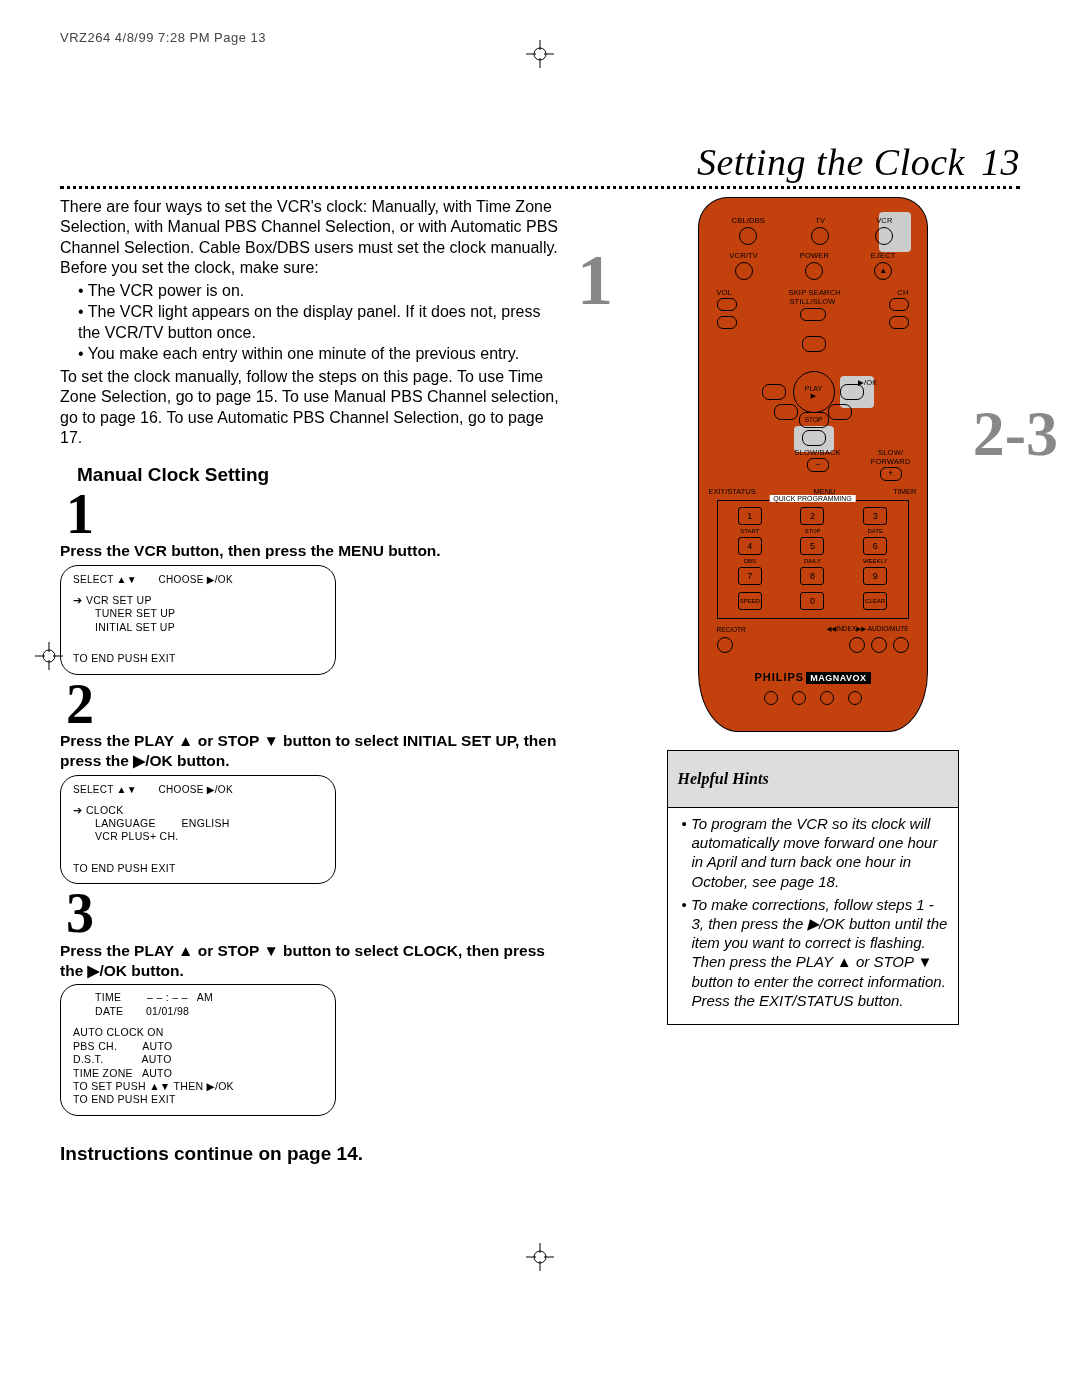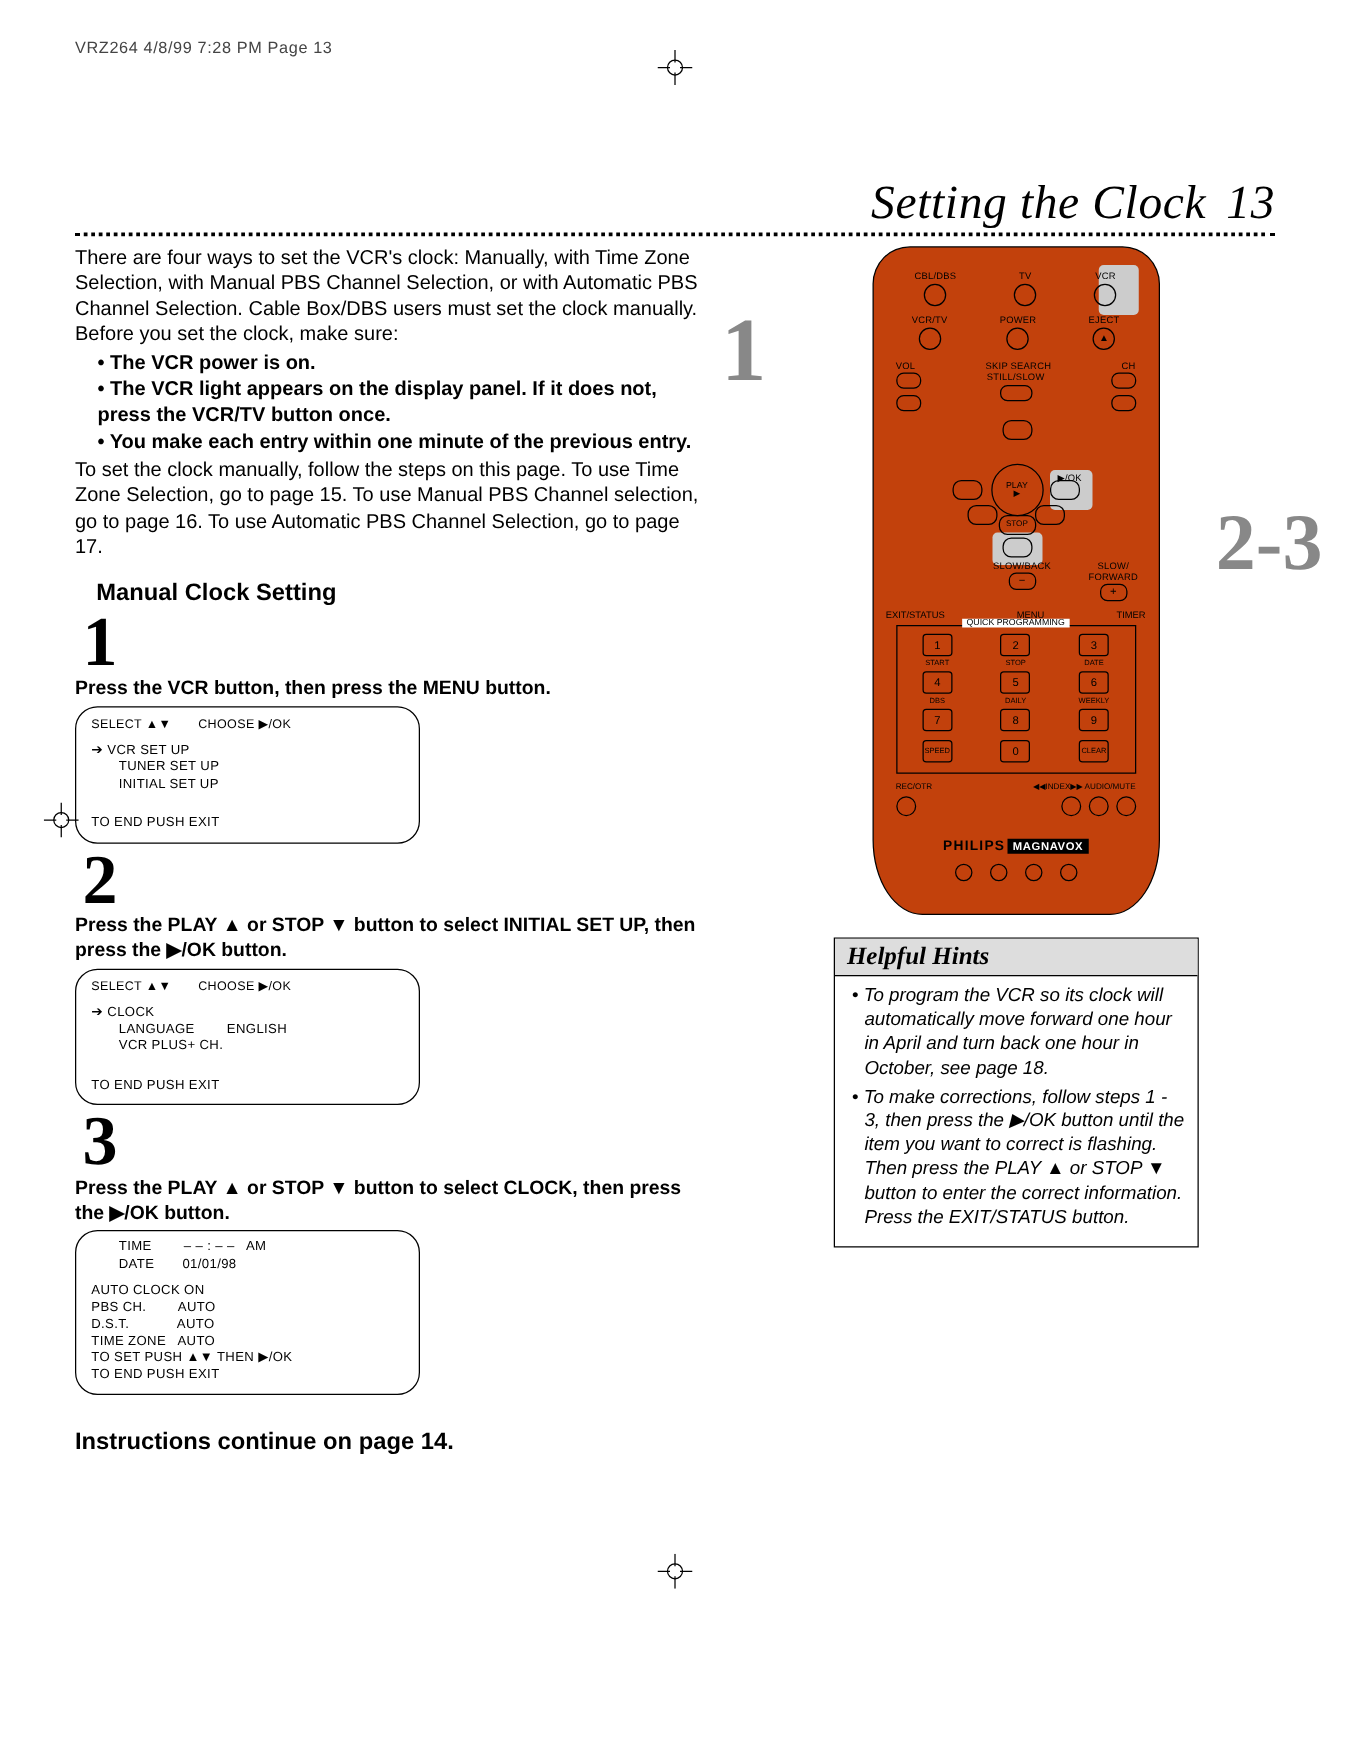--- a/index.html
+++ b/index.html
@@ -58,21 +58,21 @@
   .cols {
     display: flex;
     gap: 40px;
   }
   .left {
     flex: 0 0 505px;
     font-size: 16px;
     line-height: 1.28;
   }
   .left p { margin: 0 0 2px 0;}
-  .left ul { margin: 2px 0; padding-left: 18px; list-style: none; font-weight: bold;}
+  .left ul { margin: 2px 0; padding-left: 18px; list-style: none;}
   .left ul li::before { content:"• "; }
   .left ul li { margin-bottom:1px; }
   .section-head {
     font-weight: bold;
     font-size: 19px;
     margin-top: 14px;
     margin-left: 17px;
   }
   .bignum {
     font-family: "Times New Roman", serif;
@@ -194,22 +194,22 @@
     border:1.5px solid #000;
     margin-top: 18px;
     width: 290px;
     margin-left:auto; margin-right:auto;
   }
   .hints-head{
     background:#ddd;
     font-style:italic;
     font-weight:bold;
     font-family:"Times New Roman",serif;
-    font-size:20px;
-    padding:3px 10px;
+    font-size:16px;
+    padding:19px 10px;
     border-bottom:1.5px solid #000;
   }
   .hints-body{
     font-style:italic;
     font-size:15px;
     padding:6px 10px 10px 14px;
     line-height:1.28;
   }
   .hints-body .item{ text-indent:-10px; padding-left:10px; margin-bottom:4px;}
   .hints-body .item::before{ content:"• "; font-style:normal;}
@@ -372,21 +372,21 @@
           <div class="btn down"></div>
           <div class="btn left"></div>
           <div class="btn right"></div>
           <div class="rew"></div>
           <div class="ff"></div>
           <div class="center">
               <span>PLAY</span>
               <span>▶</span>
             </div>
           <div class="stop">STOP</div>
-          <div class="lbl" style="position:absolute;right:12px;top:42px;">▶/OK</div>
+          <div class="lbl" style="position:absolute;right:0;top:42px;">▶/OK</div>
         </div>
 
         <div class="slowrow">
           <div class="vcol">
               <div class="lbl">SLOW/BACK</div>
               <div class="pm">−</div>
             </div>
           <div style="width:30px"></div>
           <div class="vcol">
               <div class="lbl" style="white-space:pre-line">SLOW/

